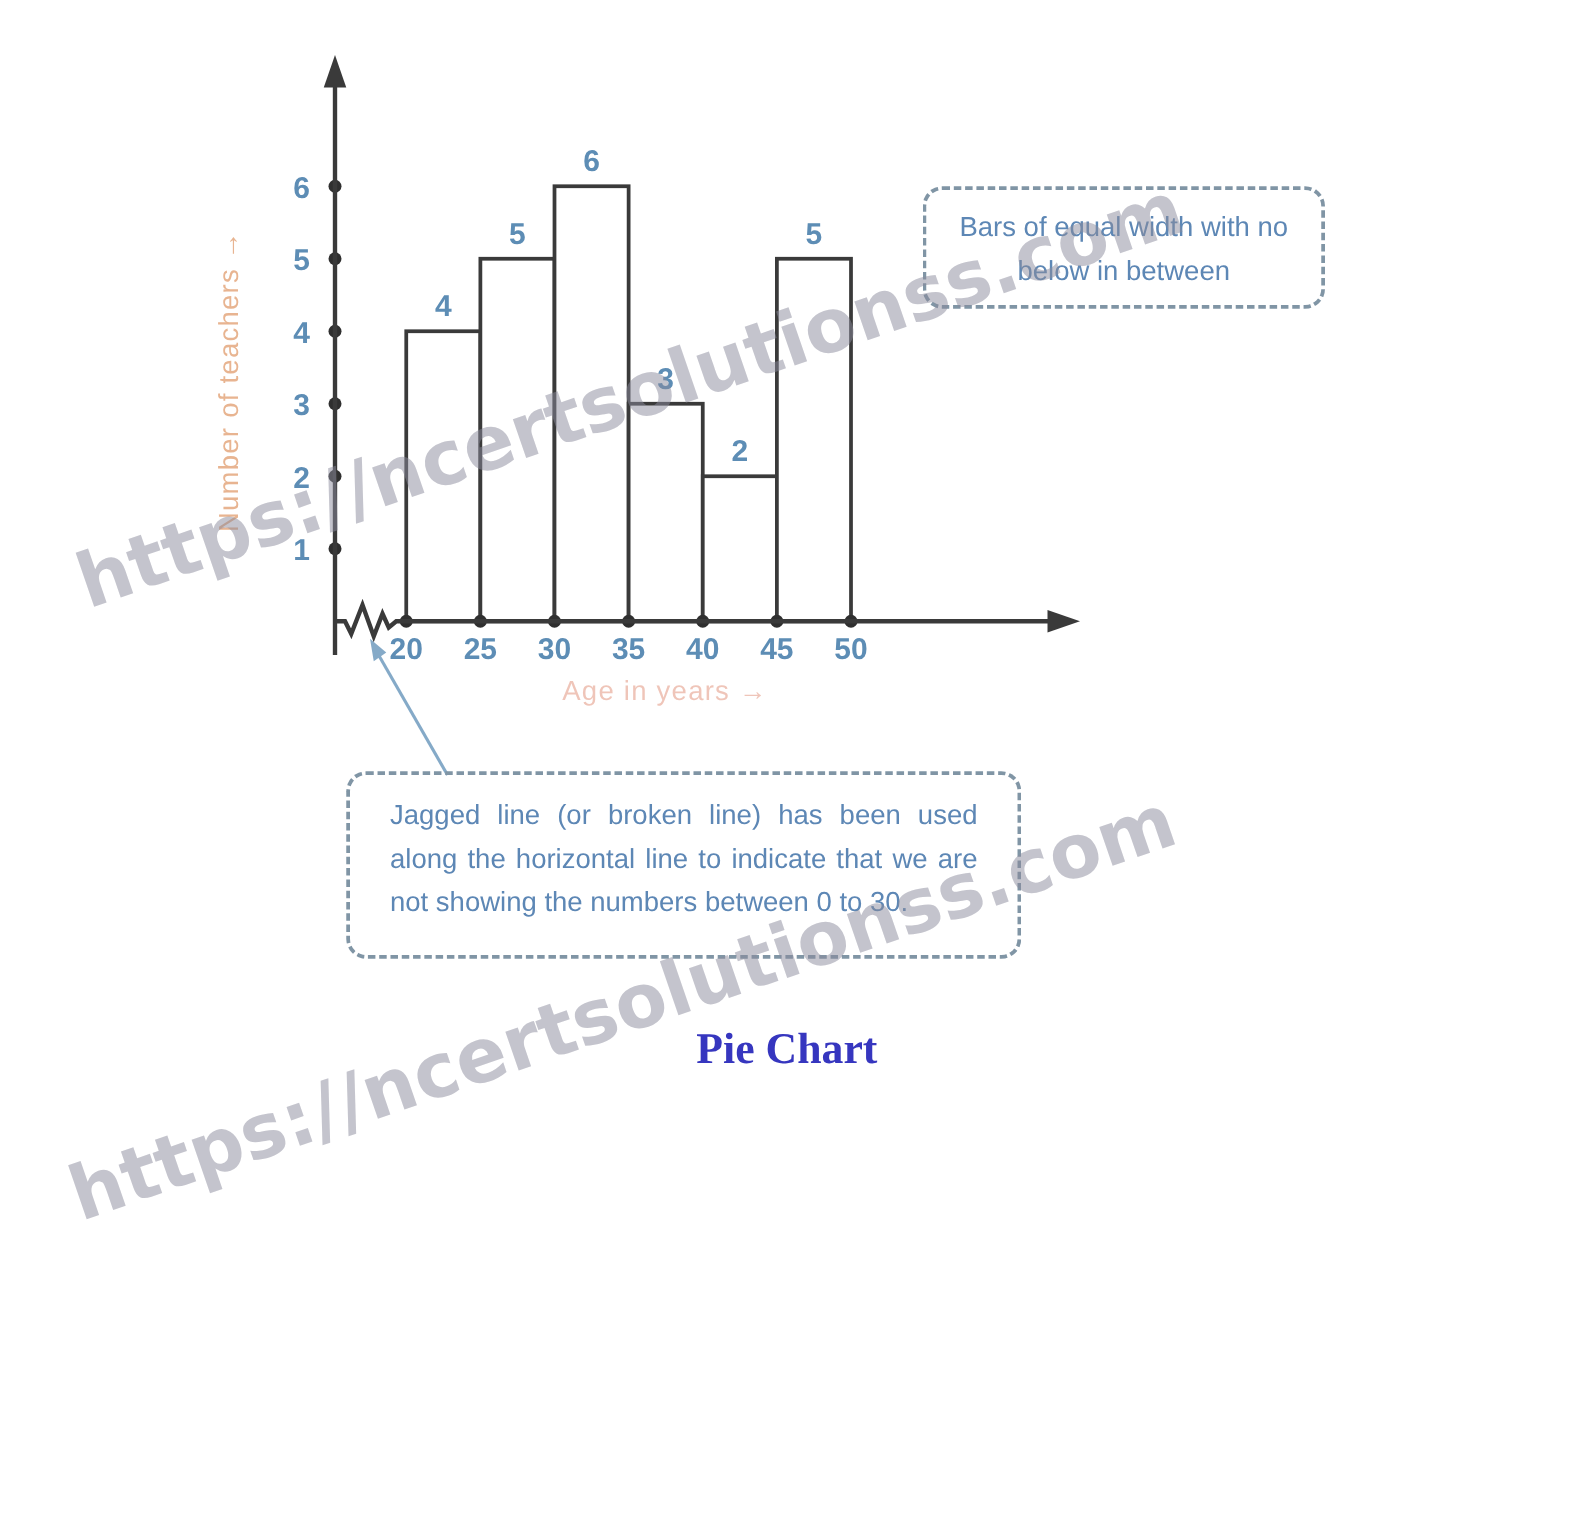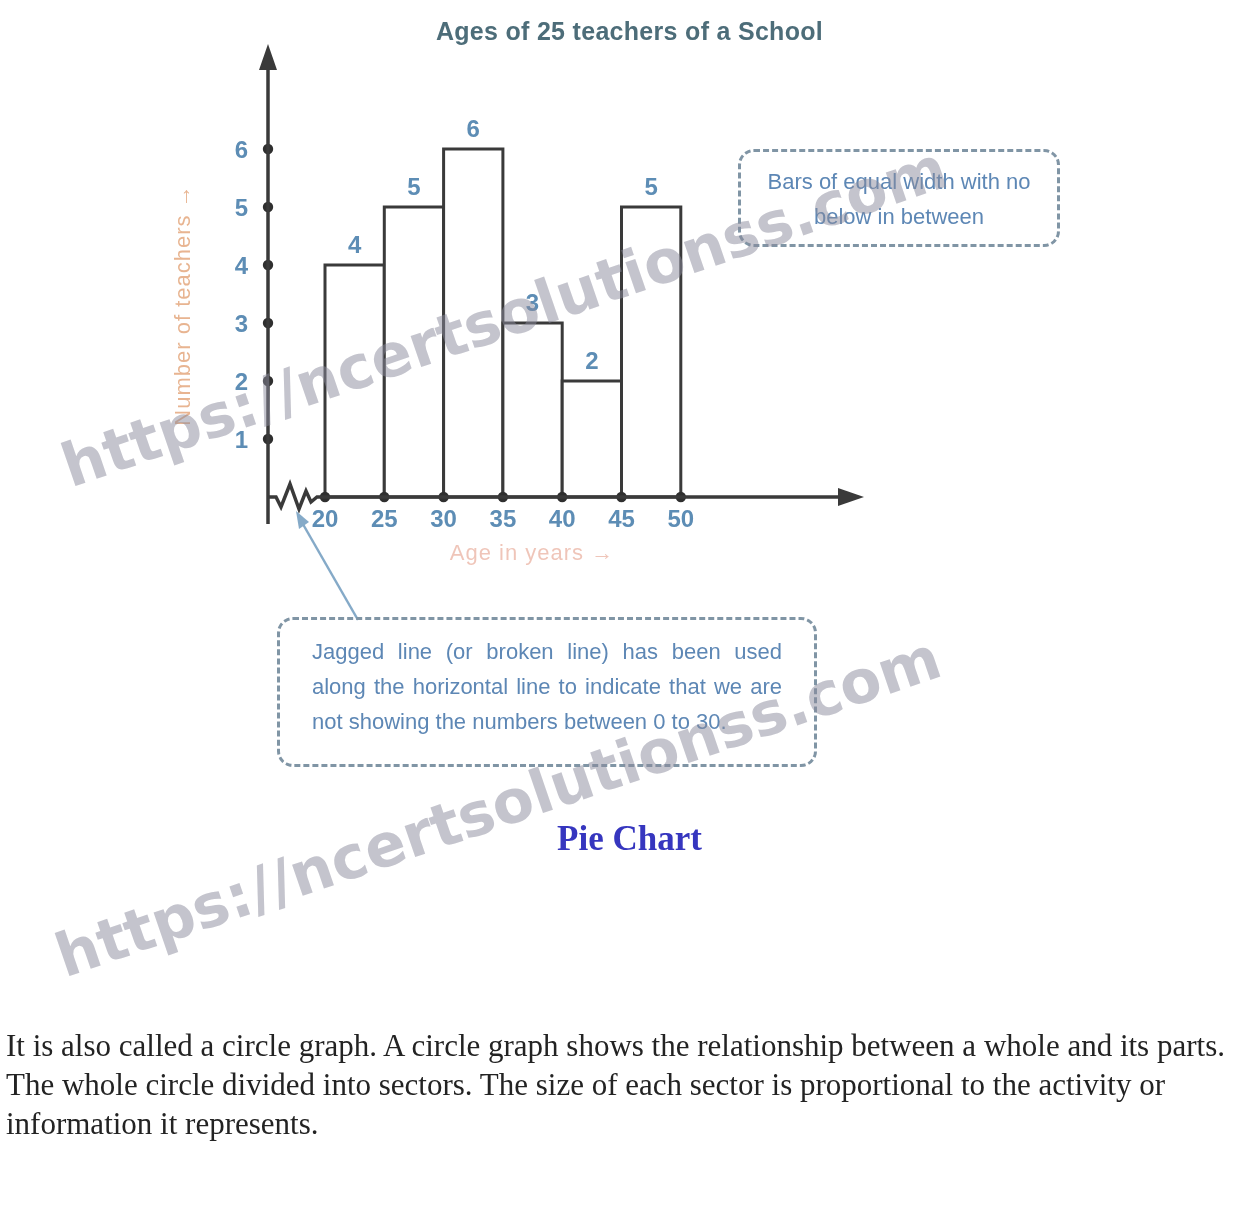--- a/index.html
+++ b/index.html
@@ -49,21 +49,20 @@
   .para{position:absolute;left:6px;width:1248px;z-index:3;
     font:400 31px/39px "Liberation Serif",serif;color:var(--body-ink);}
   .para.p1{top:1026px;}
   .para.p2{top:1178px;}
 </style>
 </head>
 <body>
 
 <div id="page">
 
-  <div class="chart-title">Ages of 25 teachers of a School</div>
 
   <svg class="histogram" width="1259" height="790" viewBox="0 0 1259 790">
 
     <g id="g-bars">
         <rect x="325" y="265" width="59.3" height="232" fill="#ffffff" stroke="#3a3a3a" stroke-width="3"></rect>
         <rect x="384.3" y="207" width="59.3" height="290" fill="#ffffff" stroke="#3a3a3a" stroke-width="3"></rect>
         <rect x="443.6" y="149" width="59.3" height="348" fill="#ffffff" stroke="#3a3a3a" stroke-width="3"></rect>
         <rect x="502.9" y="323" width="59.3" height="174" fill="#ffffff" stroke="#3a3a3a" stroke-width="3"></rect>
         <rect x="562.2" y="381" width="59.3" height="116" fill="#ffffff" stroke="#3a3a3a" stroke-width="3"></rect>
         <rect x="621.5" y="207" width="59.3" height="290" fill="#ffffff" stroke="#3a3a3a" stroke-width="3"></rect>
@@ -127,14 +126,13 @@
     </g>
   </svg>
 
   <div class="callout c1">Bars of equal width with no below in between</div>
   <div class="callout c3">Jagged line (or broken line) has been used along the horizontal line to indicate that we are not showing the numbers between 0 to 30.</div>
 
   <div class="wm wm1">https://ncertsolutionss.com</div>
   <div class="wm wm2">https://ncertsolutionss.com</div>
 
   <div class="pie-heading">Pie Chart</div>
-  <div class="para p1">It is also called a circle graph. A circle graph shows the relationship between a whole and its parts. The whole circle divided into sectors. The size of each sector is proportional to the activity or information it represents.</div>
 </div>
 
 </body></html>

